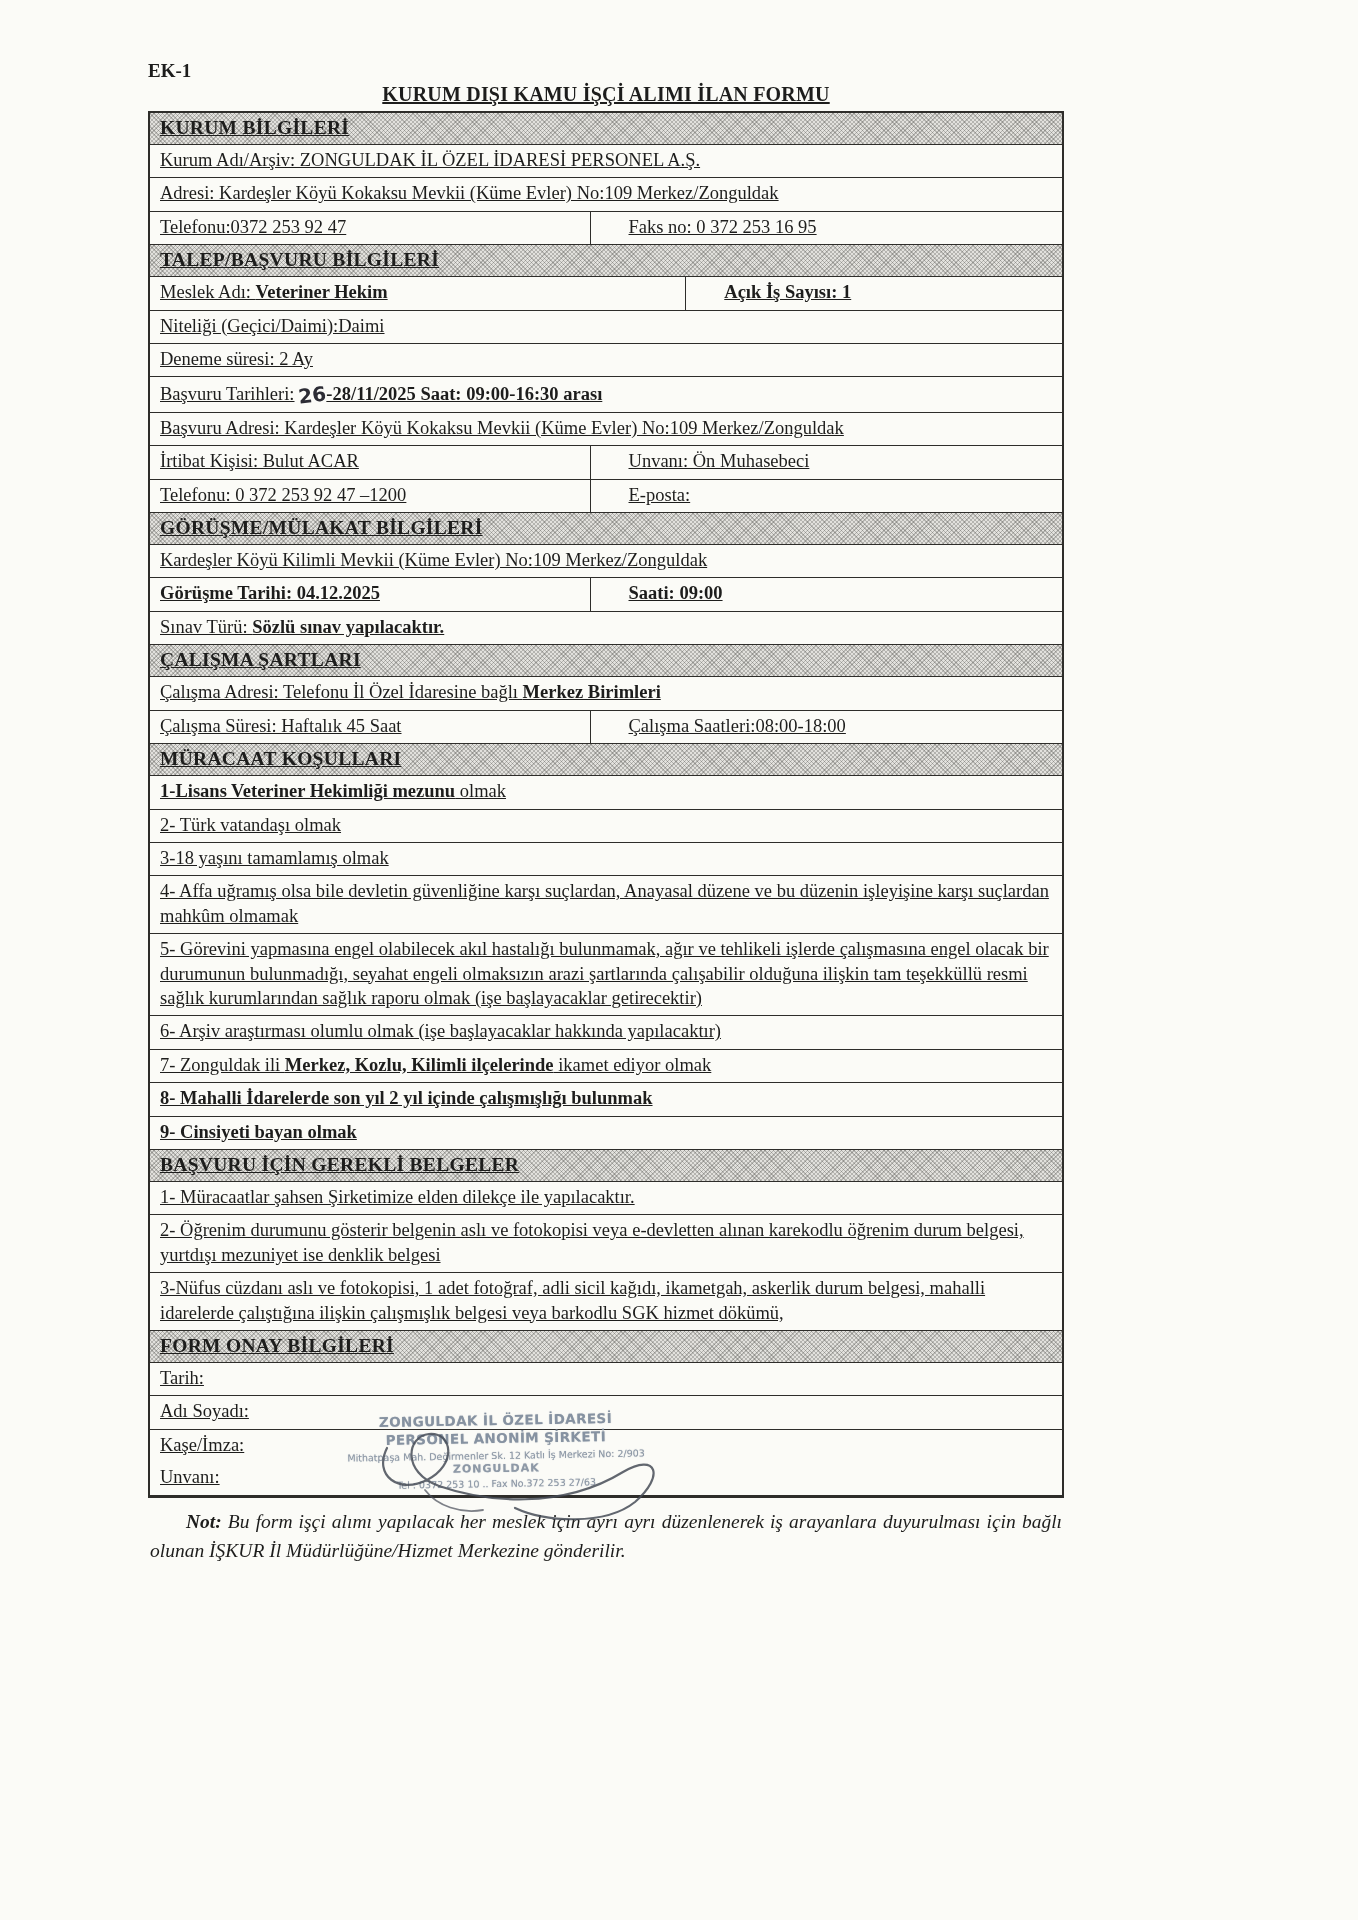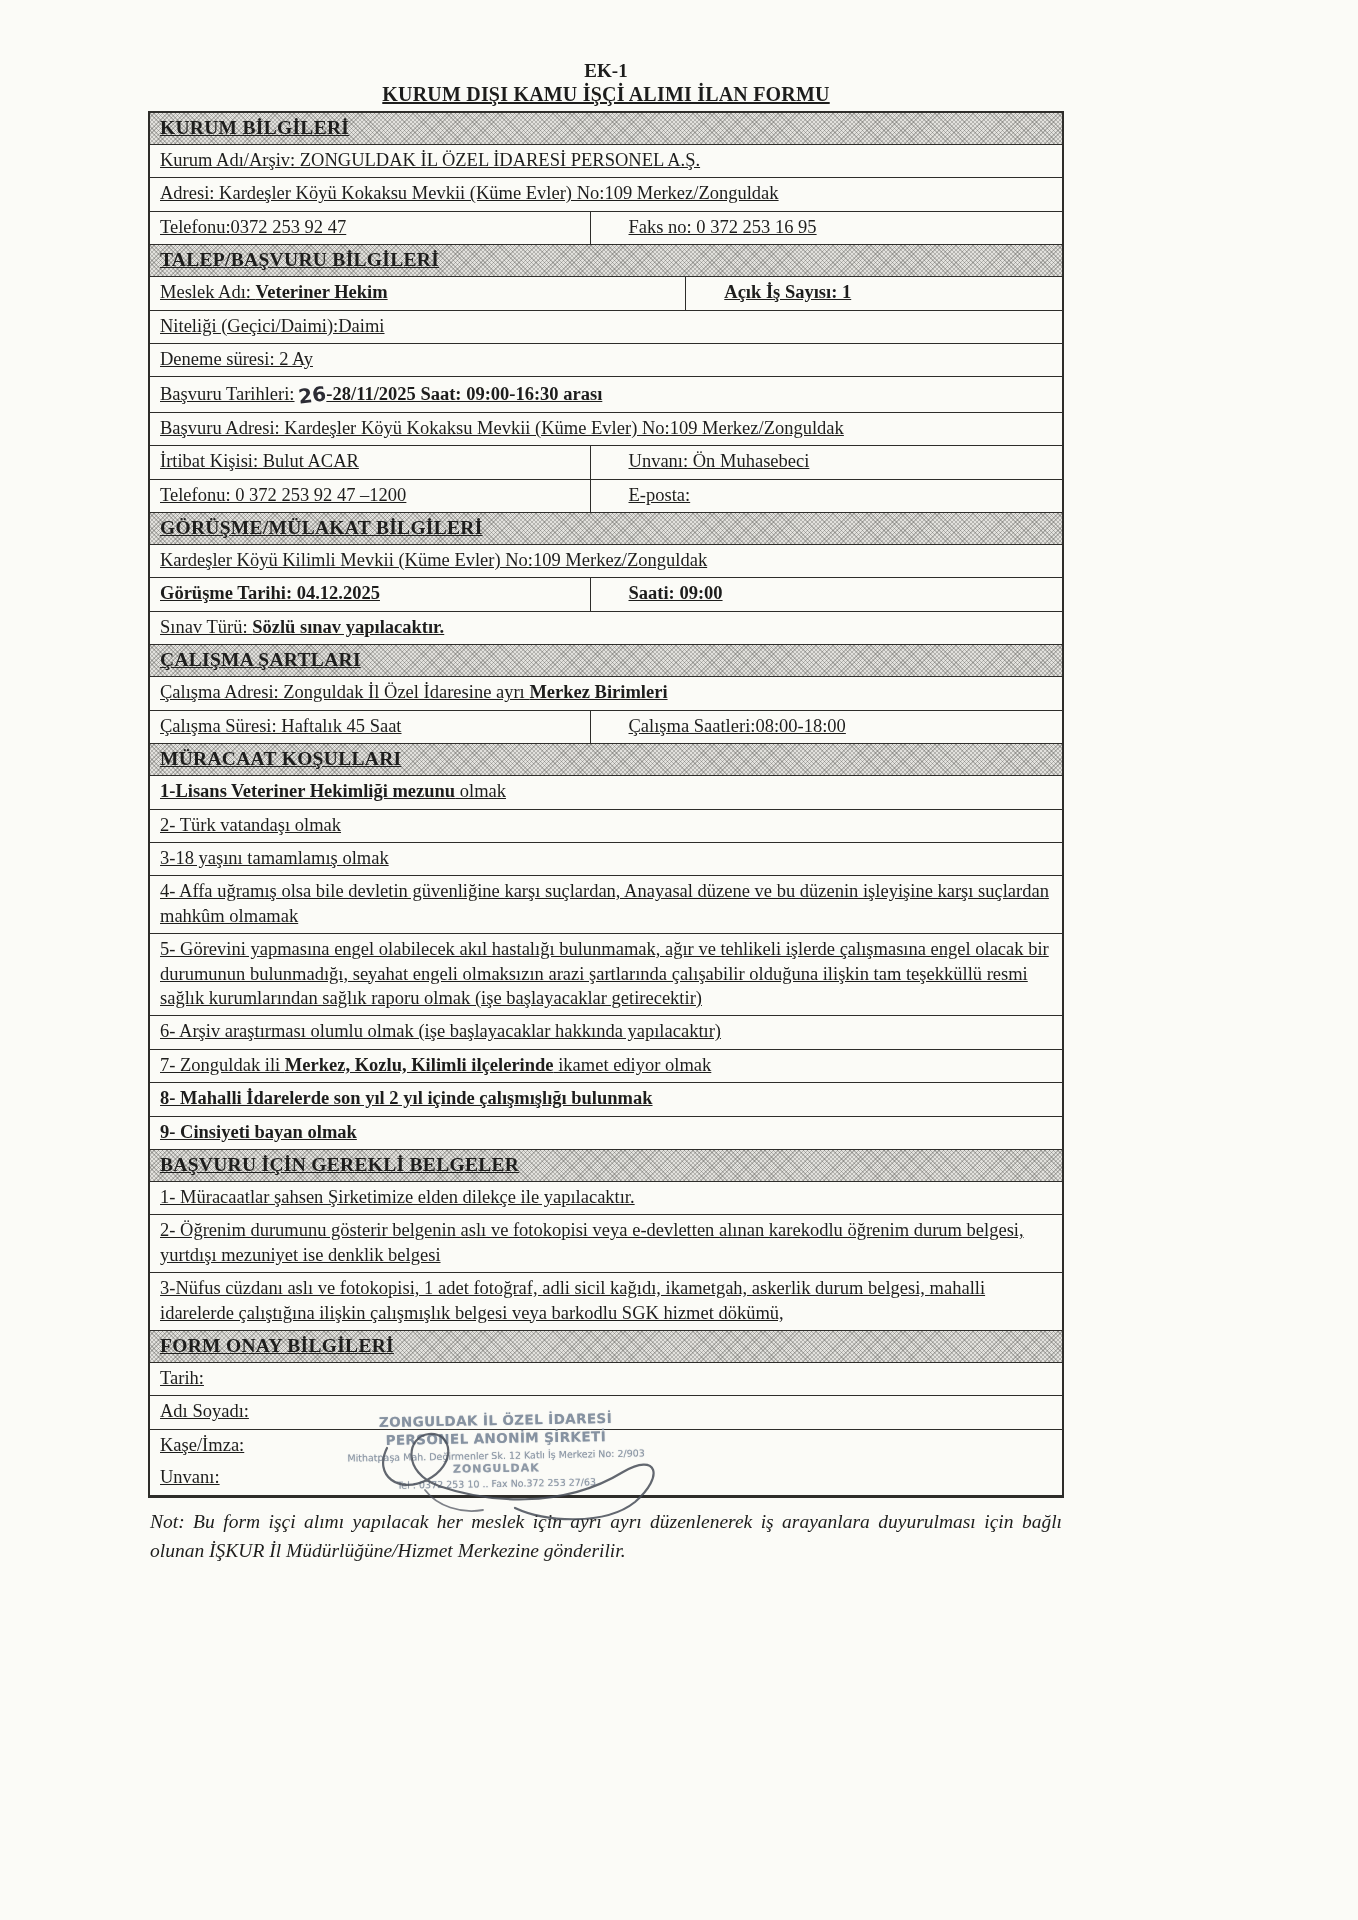--- a/index.html
+++ b/index.html
@@ -7,21 +7,21 @@
   .page{
     position:relative;
     width:1358px;height:1920px;
     background:#fbfbf7;
     font-family:"Liberation Serif",serif;
     color:#1d1d1c;
     overflow:hidden;
     margin:0 auto;
   }
   .doc{position:absolute;left:148px;top:60px;width:916px;}
-  .doc-code{text-align:center;font-weight:bold;font-size:19px;}
+  .doc-code{text-align:left;font-weight:bold;font-size:19px;}
   .doc-title{text-align:center;font-weight:bold;font-size:20px;text-decoration:underline;margin-top:1px;letter-spacing:.2px;}
   .form{margin-top:5px;border:2px solid #2e2d2a;position:relative;text-decoration:underline;}
   .sec{
     font-weight:bold;font-size:19.5px;letter-spacing:.3px;
     padding:4px 10px 5px;border-bottom:1.6px solid #2e2d2a;
     background-color:#e2e1dd;
     background-image:
       repeating-linear-gradient(45deg, rgba(62,62,58,.28) 0, rgba(62,62,58,.28) 1px, transparent 1px, transparent 3px),
       repeating-linear-gradient(-45deg, rgba(62,62,58,.28) 0, rgba(62,62,58,.28) 1px, transparent 1px, transparent 3px);
   }
@@ -31,21 +31,21 @@
   .split .cell{padding:3px 10px 5px;font-size:18.5px;line-height:1.32;}
   .split .c1{width:46%;border-right:1.6px solid #2e2d2a;}
   .split .c1.w56{width:56.5%;}
   .split .c2{flex:1;}
   .b{font-weight:bold;}
   .hand{
     font-family:"DejaVu Sans",sans-serif;font-size:20px;font-weight:bold;color:#2c2c34;
     display:inline-block;transform:rotate(-7deg) translateY(2px);margin:0 1px 0 3px;
   }
   .note{margin-top:9px;font-style:italic;font-size:19.5px;line-height:1.5;text-align:justify;padding:0 2px;}
-  .note .nb{font-weight:normal;}
+  .note .nb{font-weight:bold;margin-left:36px;}
   .stamp{
     position:absolute;left:188px;bottom:6px;width:316px;text-align:center;
     color:#8591a0;font-family:"DejaVu Sans",sans-serif;line-height:1.3;
     transform:rotate(-1deg);opacity:.92;pointer-events:none;
     text-shadow:0 0 1px rgba(133,145,160,.65);
   }
   .stamp .s1,.stamp .s2{font-size:13.5px;font-weight:bold;letter-spacing:.4px;color:#7d8a9a;}
   .stamp .s3{font-size:9.5px;margin-top:3px;}
   .stamp .s4{font-size:11px;font-weight:bold;letter-spacing:1px;}
   .stamp .s5{font-size:9.5px;margin-top:1px;}
@@ -90,21 +90,21 @@
 
       <div class="sec">GÖRÜŞME/MÜLAKAT BİLGİLERİ</div>
       <div class="row">Kardeşler Köyü Kilimli Mevkii (Küme Evler) No:109 Merkez/Zonguldak</div>
       <div class="row split">
         <div class="cell c1 b">Görüşme Tarihi: 04.12.2025</div>
         <div class="cell c2 b">Saati: 09:00</div>
       </div>
       <div class="row"><span>Sınav Türü: </span><span class="b">Sözlü sınav yapılacaktır.</span></div>
 
       <div class="sec">ÇALIŞMA ŞARTLARI</div>
-      <div class="row"><span>Çalışma Adresi: Zonguldak İl Özel İdaresine ayrı </span><span class="b">Merkez Birimleri</span></div>
+      <div class="row"><span>Çalışma Adresi: Telefonu İl Özel İdaresine bağlı </span><span class="b">Merkez Birimleri</span></div>
       <div class="row split">
         <div class="cell c1">Çalışma Süresi: Haftalık 45 Saat</div>
         <div class="cell c2">Çalışma Saatleri:08:00-18:00</div>
       </div>
 
       <div class="sec">MÜRACAAT KOŞULLARI</div>
       <div class="row"><span></span><span class="b">1-Lisans Veteriner Hekimliği mezunu</span><span> olmak</span></div>
       <div class="row"><span>2- Türk vatandaşı olmak</span><span class="b"></span><span></span></div>
       <div class="row"><span>3-18 yaşını tamamlamış olmak</span><span class="b"></span><span></span></div>
       <div class="row"><span>4- Affa uğramış olsa bile devletin güvenliğine karşı suçlardan, Anayasal düzene ve bu düzenin işleyişine karşı suçlardan mahkûm olmamak</span><span class="b"></span><span></span></div>

